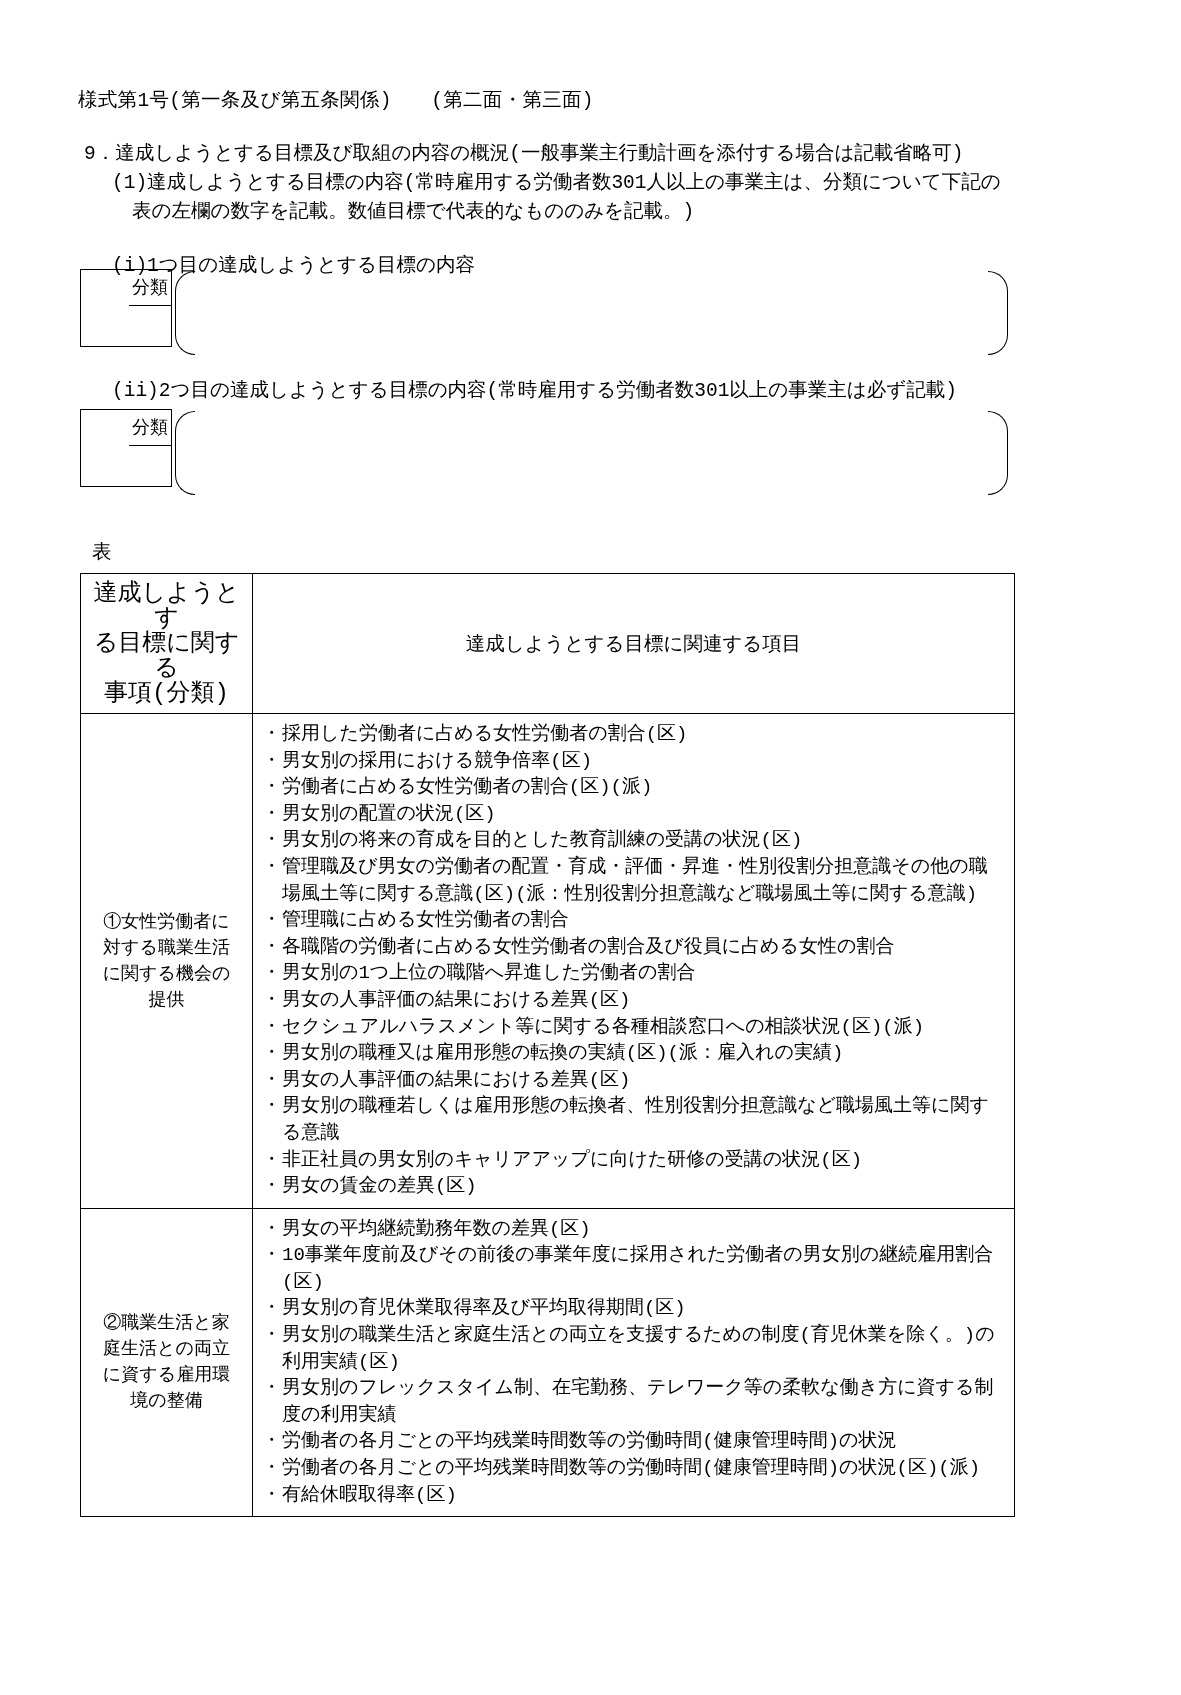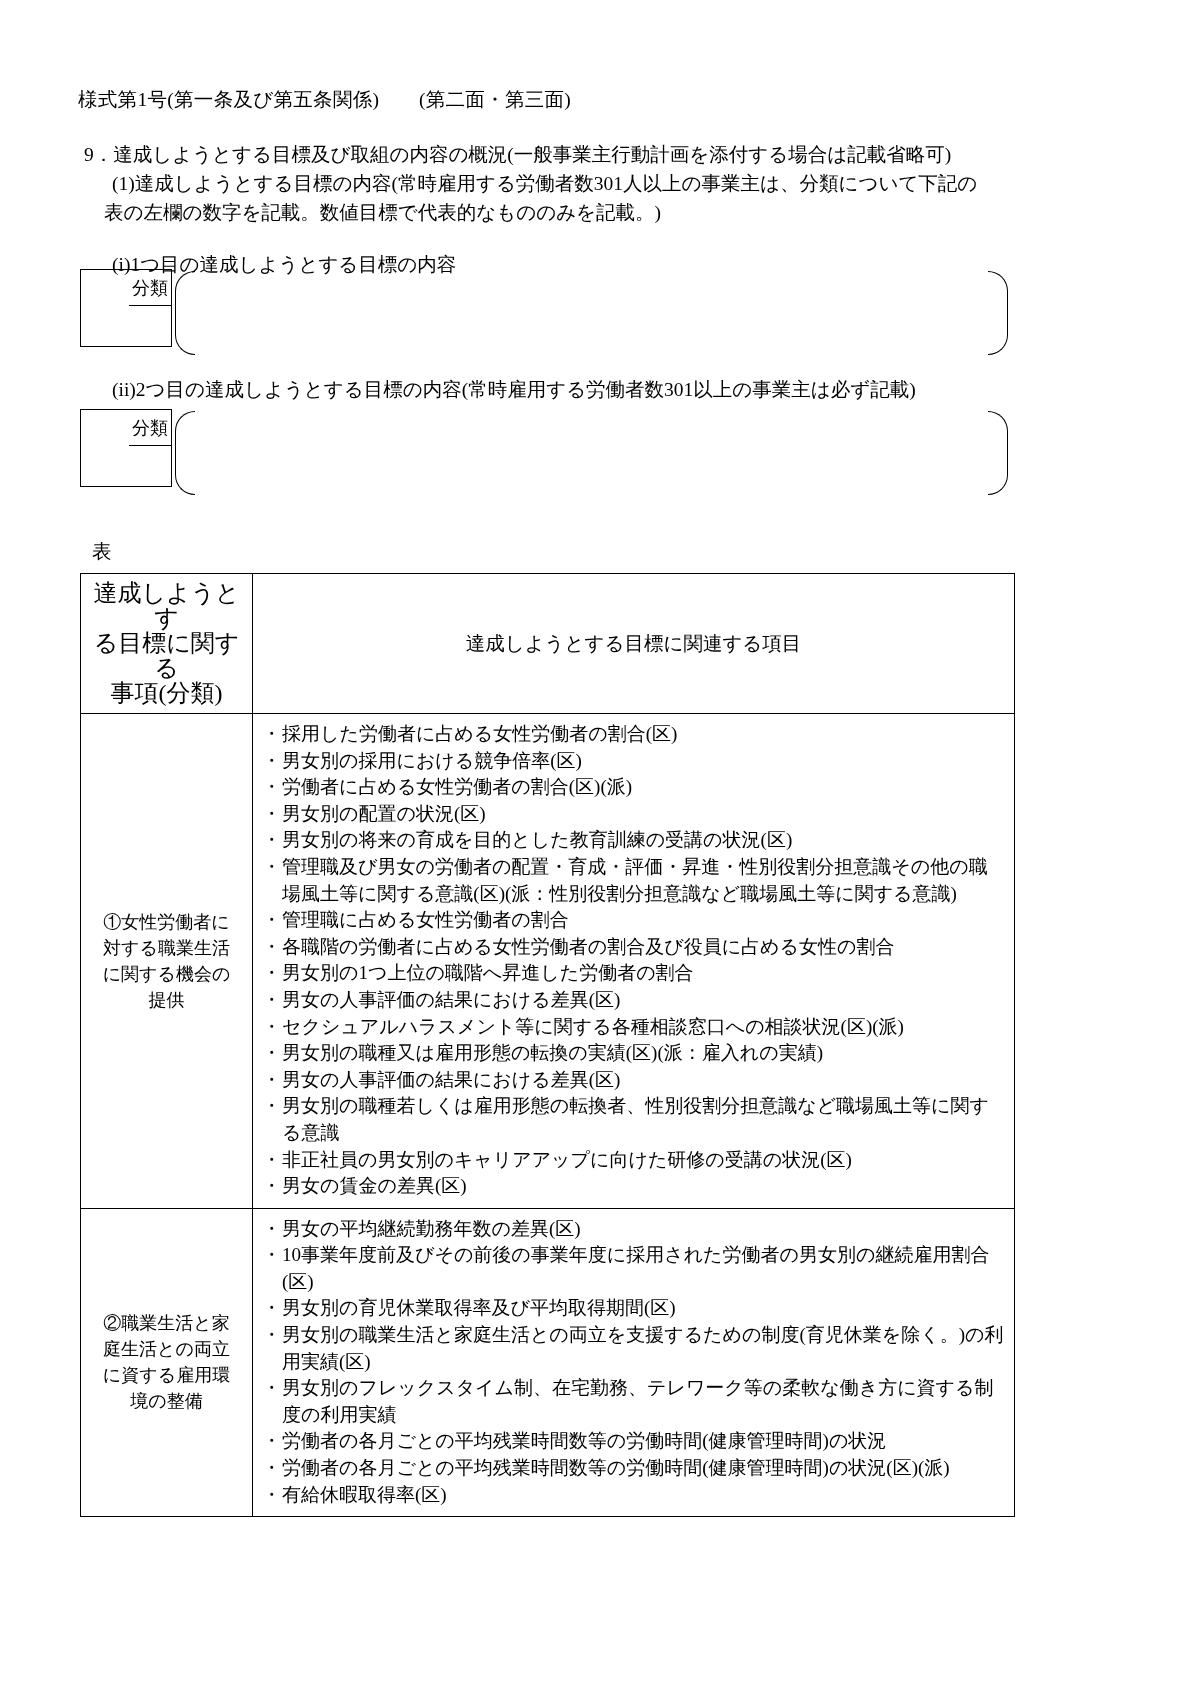--- a/index.html
+++ b/index.html
@@ -12,20 +12,21 @@
     color: #000000;
   }
   .page {
     position: relative;
     width: 1181px;
     height: 1695px;
     margin: 0 auto;
     background: #ffffff;
     box-sizing: border-box;
     overflow: hidden;
+    font-family: Liberation Mono, monospace;
   }
 
   
   .form-no {
     position: absolute;
     left: 78px;
     top: 86px;
     font-size: 19.5px;
     letter-spacing: 0.3px;
     white-space: pre;
@@ -35,21 +36,21 @@
   .sec9 {
     position: absolute;
     left: 84px;
     top: 140px;
     font-size: 19.5px;
     line-height: 29px;
     width: 1010px;
   }
   .sec9 .l1 { margin-left: 0; }
   .sec9 .l2 { margin-left: 28px; }
-  .sec9 .l3 { margin-left: 20px; }
+  .sec9 .l3 { margin-left: 48px; }
 
   
   .item-label {
     position: absolute;
     font-size: 19.5px;
     white-space: pre;
   }
   .label-i  { left: 112px; top: 236px; margin-top: 15px; }
   .label-ii { left: 112px; top: 376px; }
 

